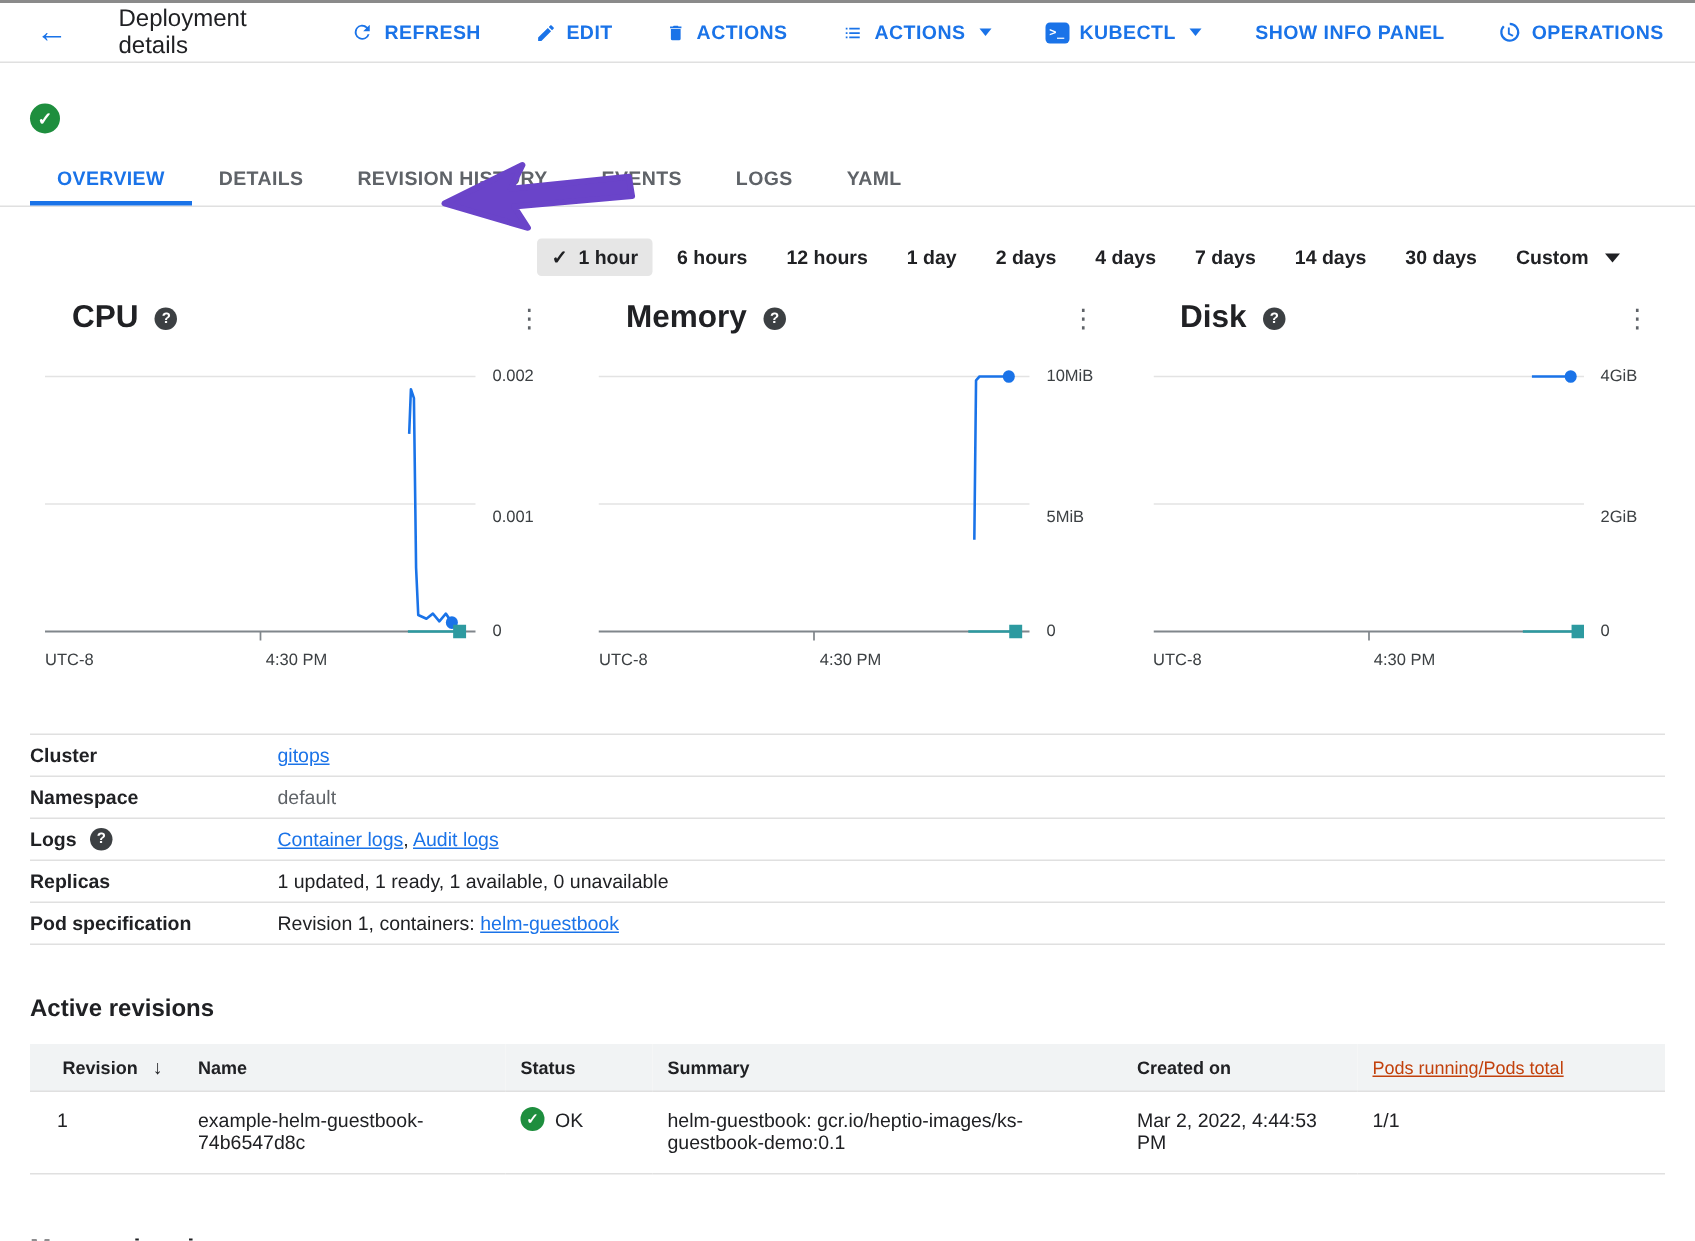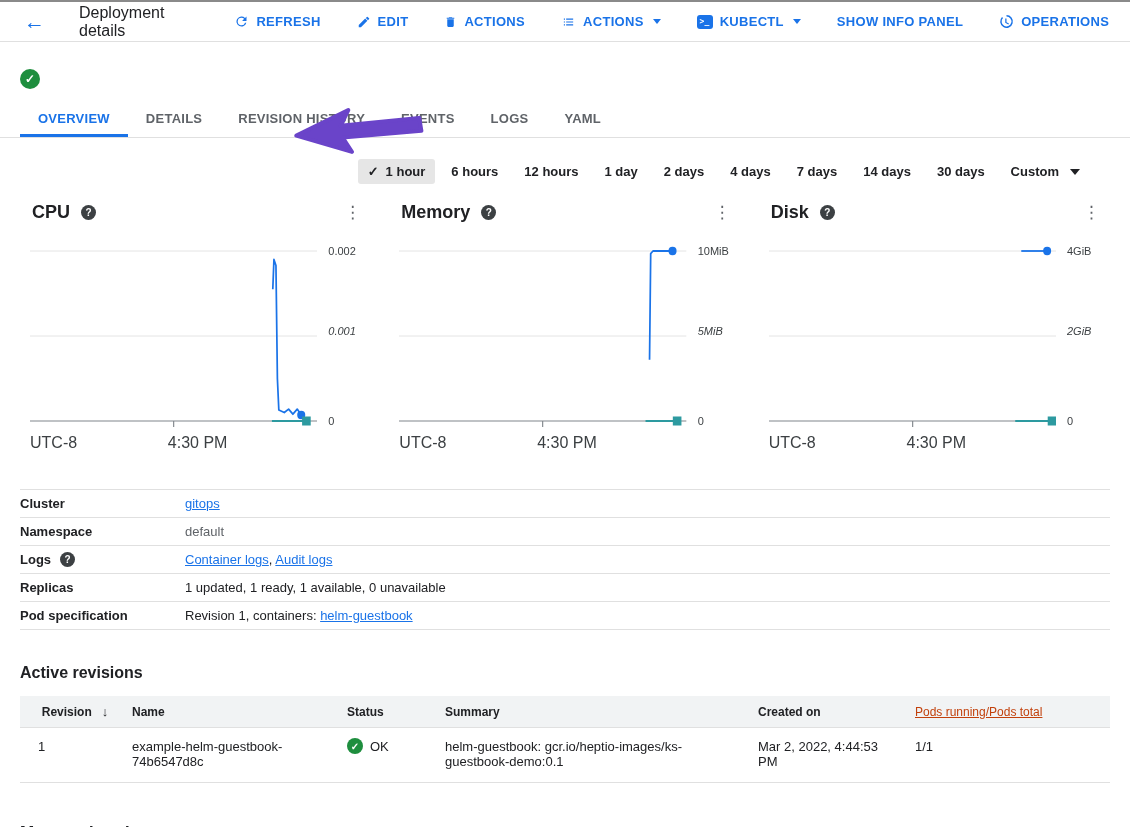--- a/index.html
+++ b/index.html
@@ -48,31 +48,31 @@
     cursor:pointer; white-space:nowrap; border-radius:3px; display:flex; align-items:center; gap:7px; }
   .tr-opt.selected{ background:var(--selected-bg,#e6e6e6); }
   .tr-check{ font-size:13px; }
   .tr-caret{ width:0; height:0; border-left:5px solid transparent; border-right:5px solid transparent;
     border-top:6px solid #202124; margin-left:4px; }
 
   
   .charts{ display:flex; gap:34px; margin-top:16px; padding:0 26px 0 30px; }
   .chart-panel{ flex:1; min-width:0; }
   .chart-head{ display:flex; align-items:center; gap:11px; height:24px; padding-left:2px; }
-  .chart-title{ font-size:18px; font-weight:bold; color:var(--text,#202124); }
+  .chart-title{ font-size:21px; font-weight:bold; color:var(--text,#202124);margin-left:16px; }
   .help-icon{ width:15px; height:15px; border-radius:50%; background:#3c4043; color:#fff;
     font-size:10px; font-weight:bold; display:flex; align-items:center; justify-content:center; cursor:pointer; flex:0 0 auto; }
   .dots-menu{ margin-left:auto; color:#5f6368; font-size:17px; cursor:pointer; line-height:1; padding:0 4px; }
   .plot-wrap{ position:relative; margin-top:15px; padding-right:48px; }
   .chart-svg{ width:100%; height:190px; display:block; }
   .ylab{ position:absolute; right:0; width:44px; padding-left:7px; font-size:11px; color:#3c4043;
     transform:translateY(-50%); }
-  .yl0{ top:12px; } .yl1{ top:92px;font-style:italic; } .yl2{ top:182px; }
+  .yl0{ top:12px; } .yl1{ top:106px; } .yl2{ top:182px; }
   .xlabels{ position:relative; height:15px; margin-top:5px; padding-right:48px;
-    font-size:16px; color:#3c4043;text-decoration:underline; }
+    font-size:11px; color:#3c4043;text-decoration:underline; }
   .xl0{ position:absolute; left:0; }
   .xl1{ position:absolute; left:50%; transform:translateX(-50%); }
 
   
   .meta{ margin-top:40px; padding:0 20px; }
   .meta-row{ display:flex; align-items:center; padding:6px 0; border-top:1px solid var(--divider,#e0e0e0); min-height:25px; }
   .meta-row:last-child{ border-bottom:1px solid var(--divider,#e0e0e0); }
   .meta-label{ width:165px; flex:0 0 165px; font-weight:bold; color:var(--text,#202124);
     display:flex; align-items:center; gap:9px; }
   .meta-value{ flex:1; color:var(--text,#202124); }

